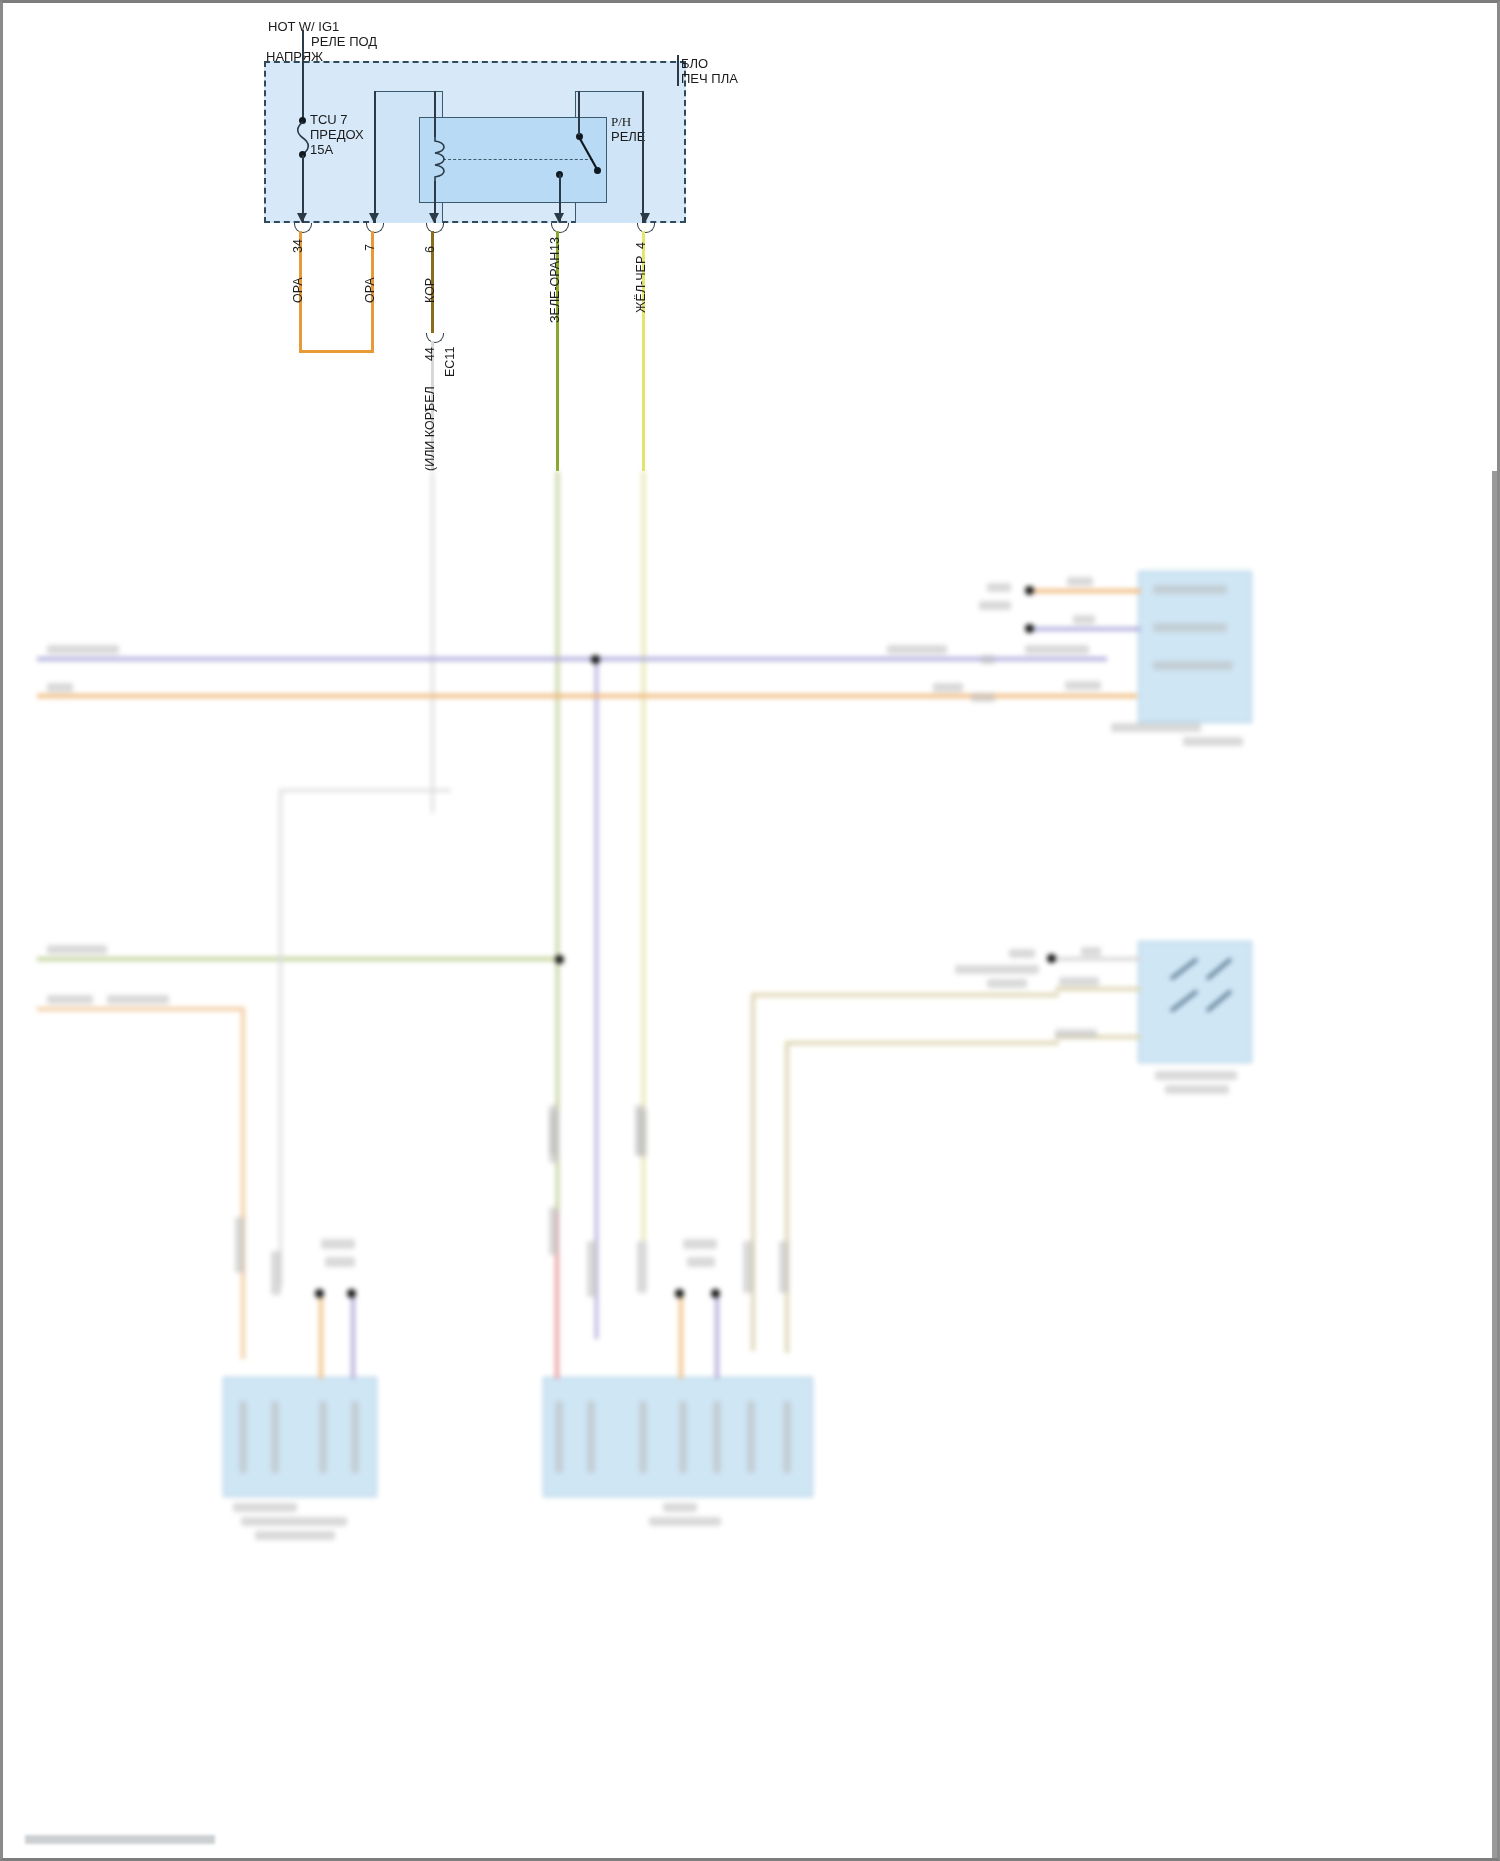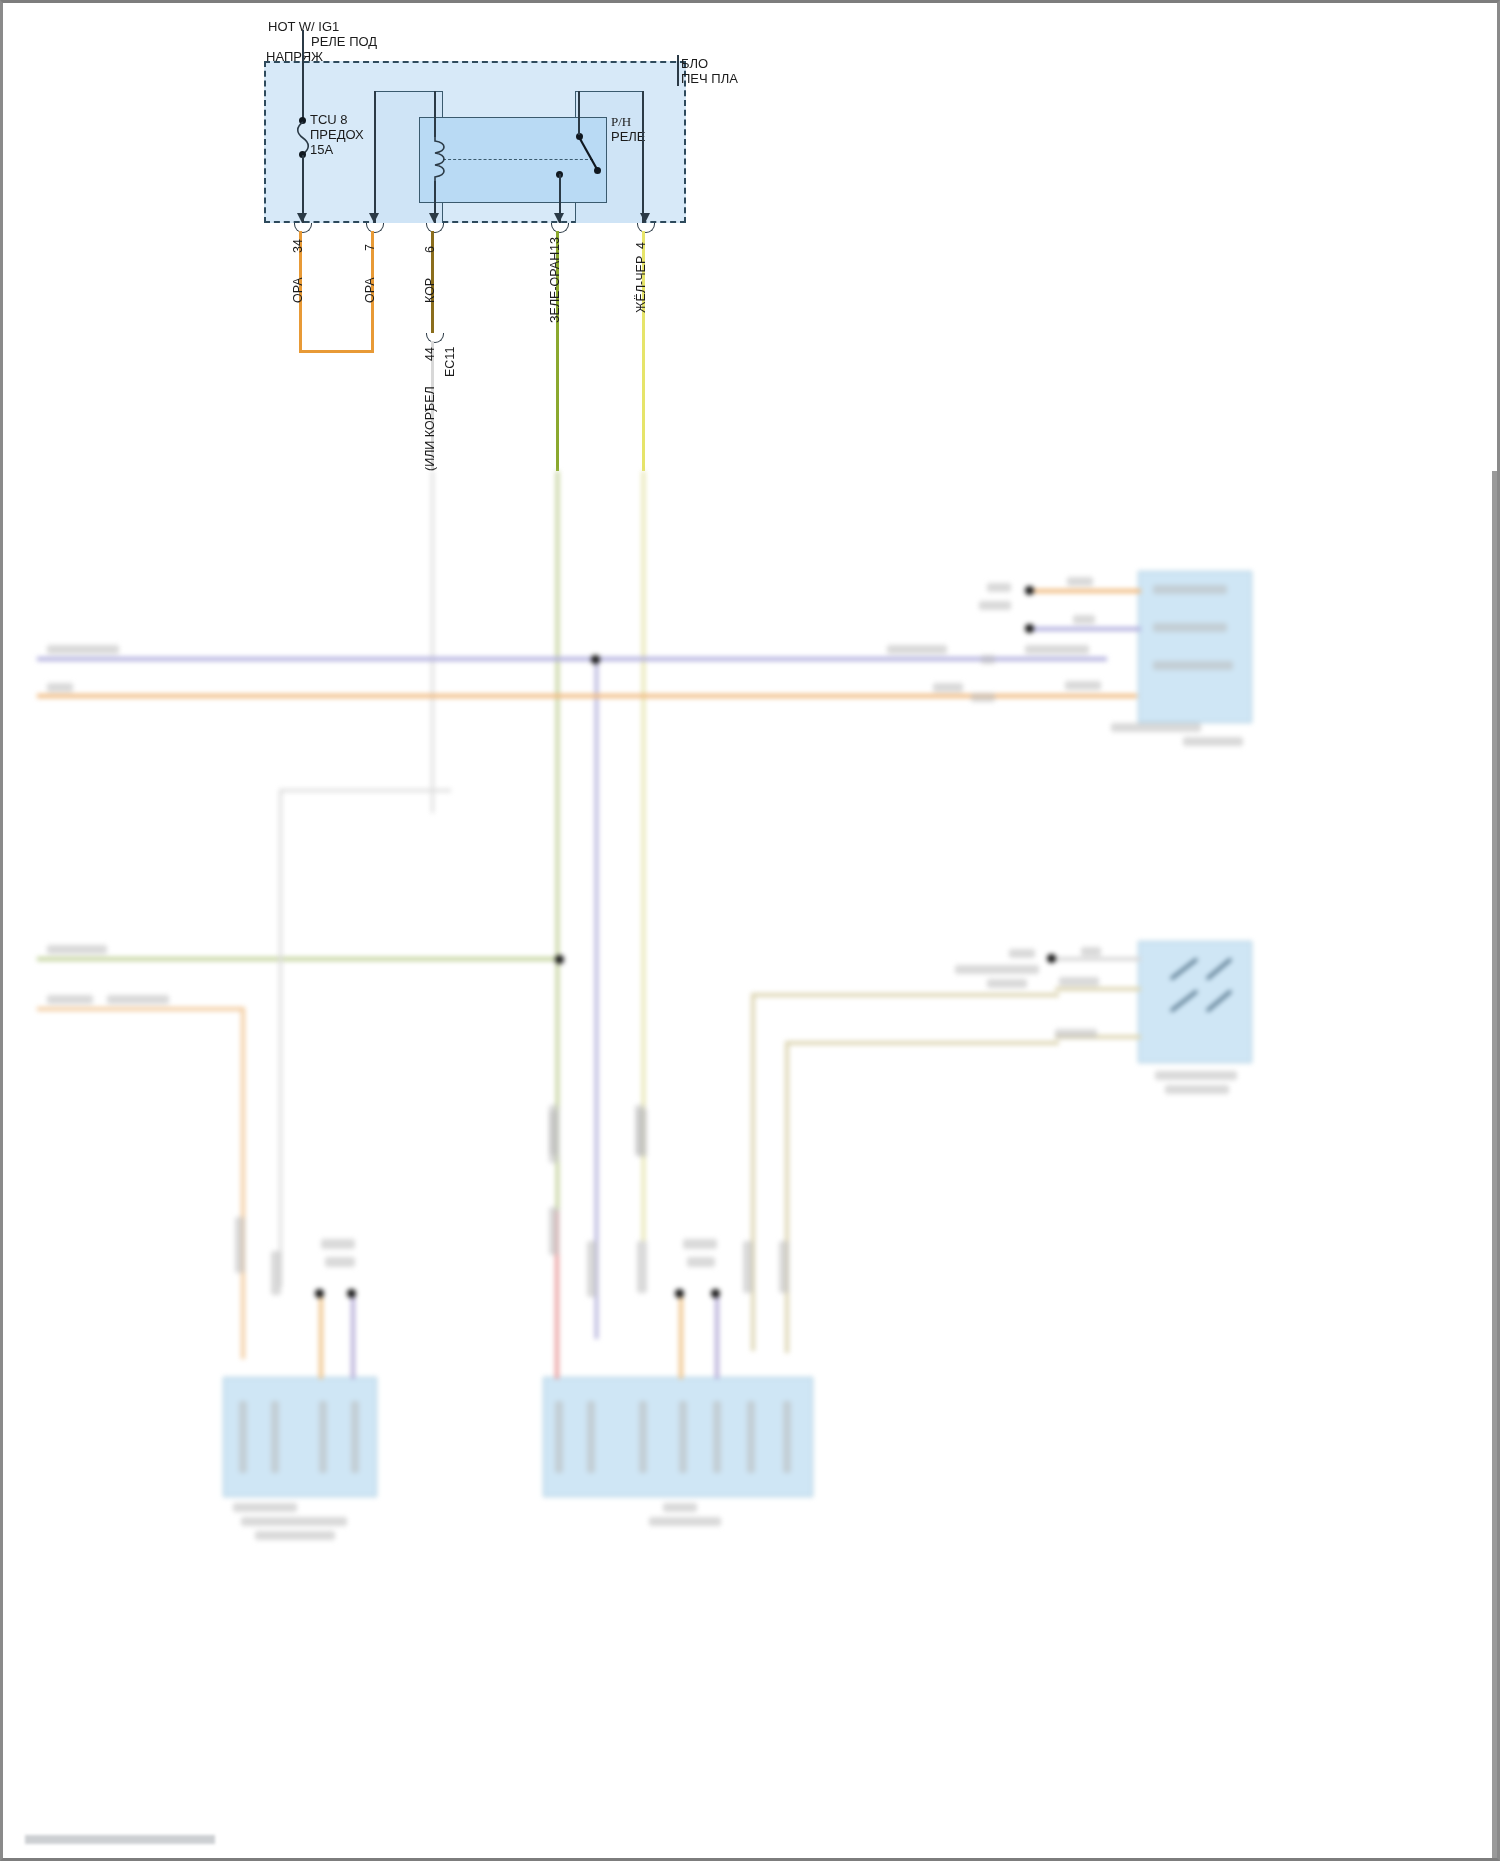--- a/index.html
+++ b/index.html
@@ -85,21 +85,21 @@
 
     <div class="w-dark ab" style="left:299px;top:27px;width:1.6px;height:93px;"></div>
     <div class="dot" style="left:296px;top:114px;"></div>
 
     <svg class="ab" style="left:291px;top:118px;" width="16" height="34">
       <path d="M9 1 C 2 6, 2 12, 9 17 C 16 22, 16 28, 9 33" fill="none" stroke="#2b3a46" stroke-width="1.6"></path>
     </svg>
     <div class="dot" style="left:296px;top:148px;"></div>
     <div class="w-dark ab" style="left:299px;top:152px;width:1.6px;height:68px;"></div>
 
-    <div class="txt" style="left:307px;top:110px;">TCU 8</div>
+    <div class="txt" style="left:307px;top:110px;">TCU 7</div>
     <div class="txt" style="left:307px;top:125px;">ПРЕДОХ</div>
     <div class="txt" style="left:307px;top:140px;">15A</div>
 
     <div class="txt" style="left:608px;top:112px;font-family:Liberation Serif, serif;">P/H</div>
     <div class="txt" style="left:608px;top:127px;">РЕЛЕ</div>
 
     <svg class="coil" width="16" height="48">
       <path d="M2 0 L2 6 C 14 8, 14 16, 2 18 C 14 20, 14 28, 2 30 C 14 32, 14 40, 2 42 L2 48" fill="none" stroke="#2b3a46" stroke-width="1.6"></path>
     </svg>
     <div class="w-dark ab" style="left:431px;top:88px;width:1.6px;height:46px;"></div>

